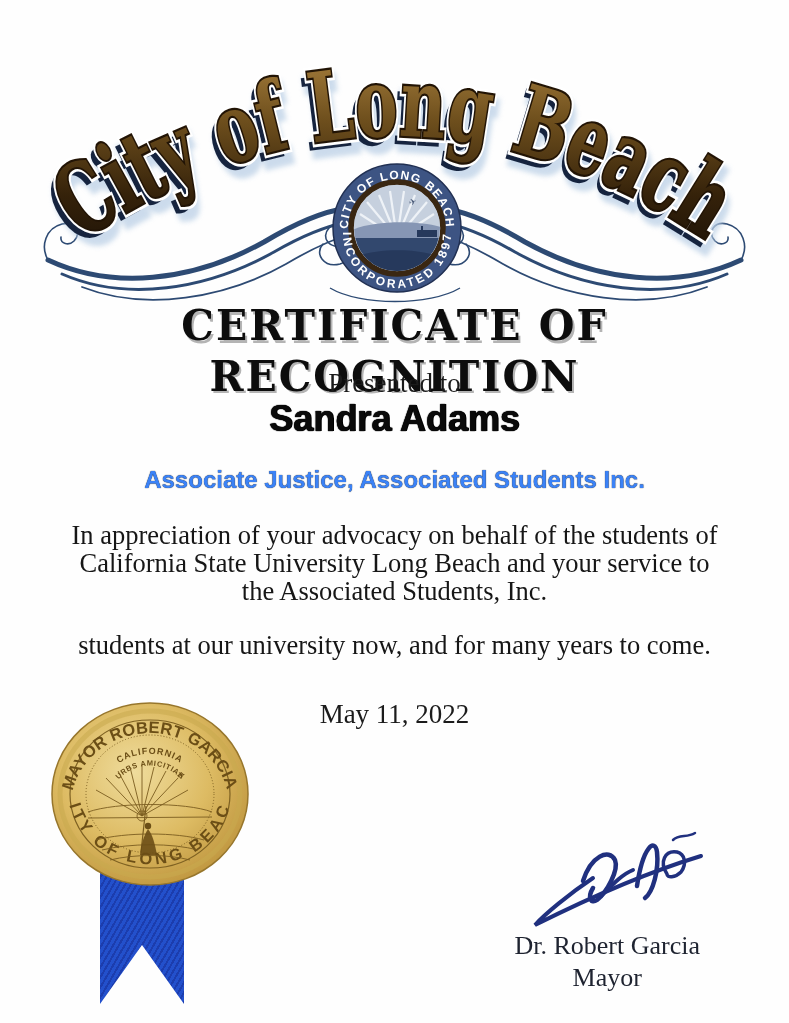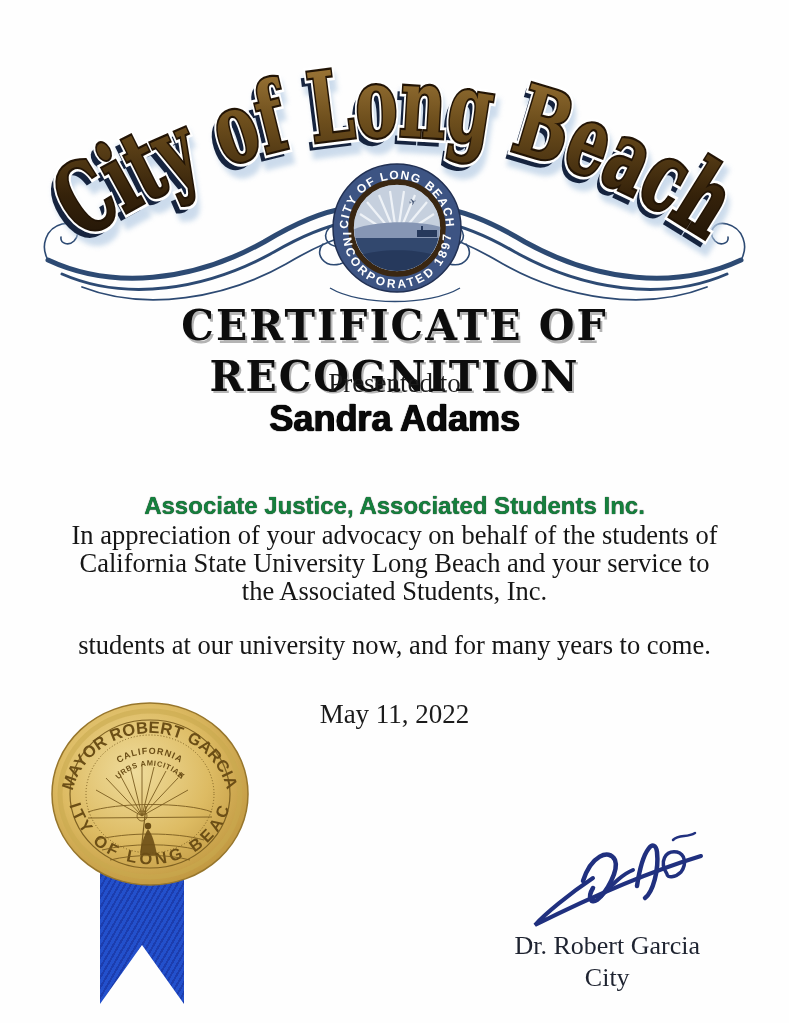--- a/index.html
+++ b/index.html
@@ -17,22 +17,22 @@
     text-shadow:2px 2px 0 rgba(70,70,70,.4);
     transform:scaleY(1.06);
   }
   .presented{top:368px;font-size:27px;color:#1b1b1b;}
   .recipient-name{
     top:398px;font-family:"Liberation Sans",sans-serif;font-weight:700;
     font-size:36px;color:#0a0a0a;letter-spacing:0px;
     text-shadow:0 0 1px #000,0 0 1px #000,1px 0 0 #000;
   }
   .recipient-title{
-    top:492px;font-family:"Liberation Sans",sans-serif;font-weight:700;
-    font-size:24px;color:#15803d;text-shadow:0 0 1px #000;
+    top:466px;font-family:"Liberation Sans",sans-serif;font-weight:700;
+    font-size:24px;color:#3b82f6;text-shadow:0 0 1px #000;
   }
   .para{font-size:26.5px;line-height:28px;color:#161616;}
   .para1{top:521px;}
   .para2{top:631px;}
   .date-line{top:699px;font-size:27px;color:#1b1b1b;}
 
   .signatory{
     top:930px;right:89px;text-align:center;font-size:26px;
     line-height:32px;color:#1e2330;
   }
@@ -228,16 +228,16 @@
       <path d="M 78,55 C 86,30 104,22 110,34 C 114,44 102,66 92,74 C 86,78 82,72 88,62" stroke-width="4.5"></path>
       <path d="M 96,70 C 110,56 118,48 128,44" stroke-width="4"></path>
       <path d="M 132,60 C 138,20 150,12 152,26 C 154,44 148,66 140,72" stroke-width="4.5"></path>
       <path d="M 162,48 C 154,36 160,24 172,26 C 180,28 182,38 176,46 C 170,52 162,52 162,48" stroke-width="3.5"></path>
       <path d="M 168,14 C 174,8 182,12 190,7" stroke-width="2.5"></path>
     </g>
   </svg>
 
   <div class="abs signatory">
     <div>Dr. Robert Garcia</div>
-    <div>City</div>
+    <div>Mayor</div>
   </div>
 
 </div>
 
 </body></html>

